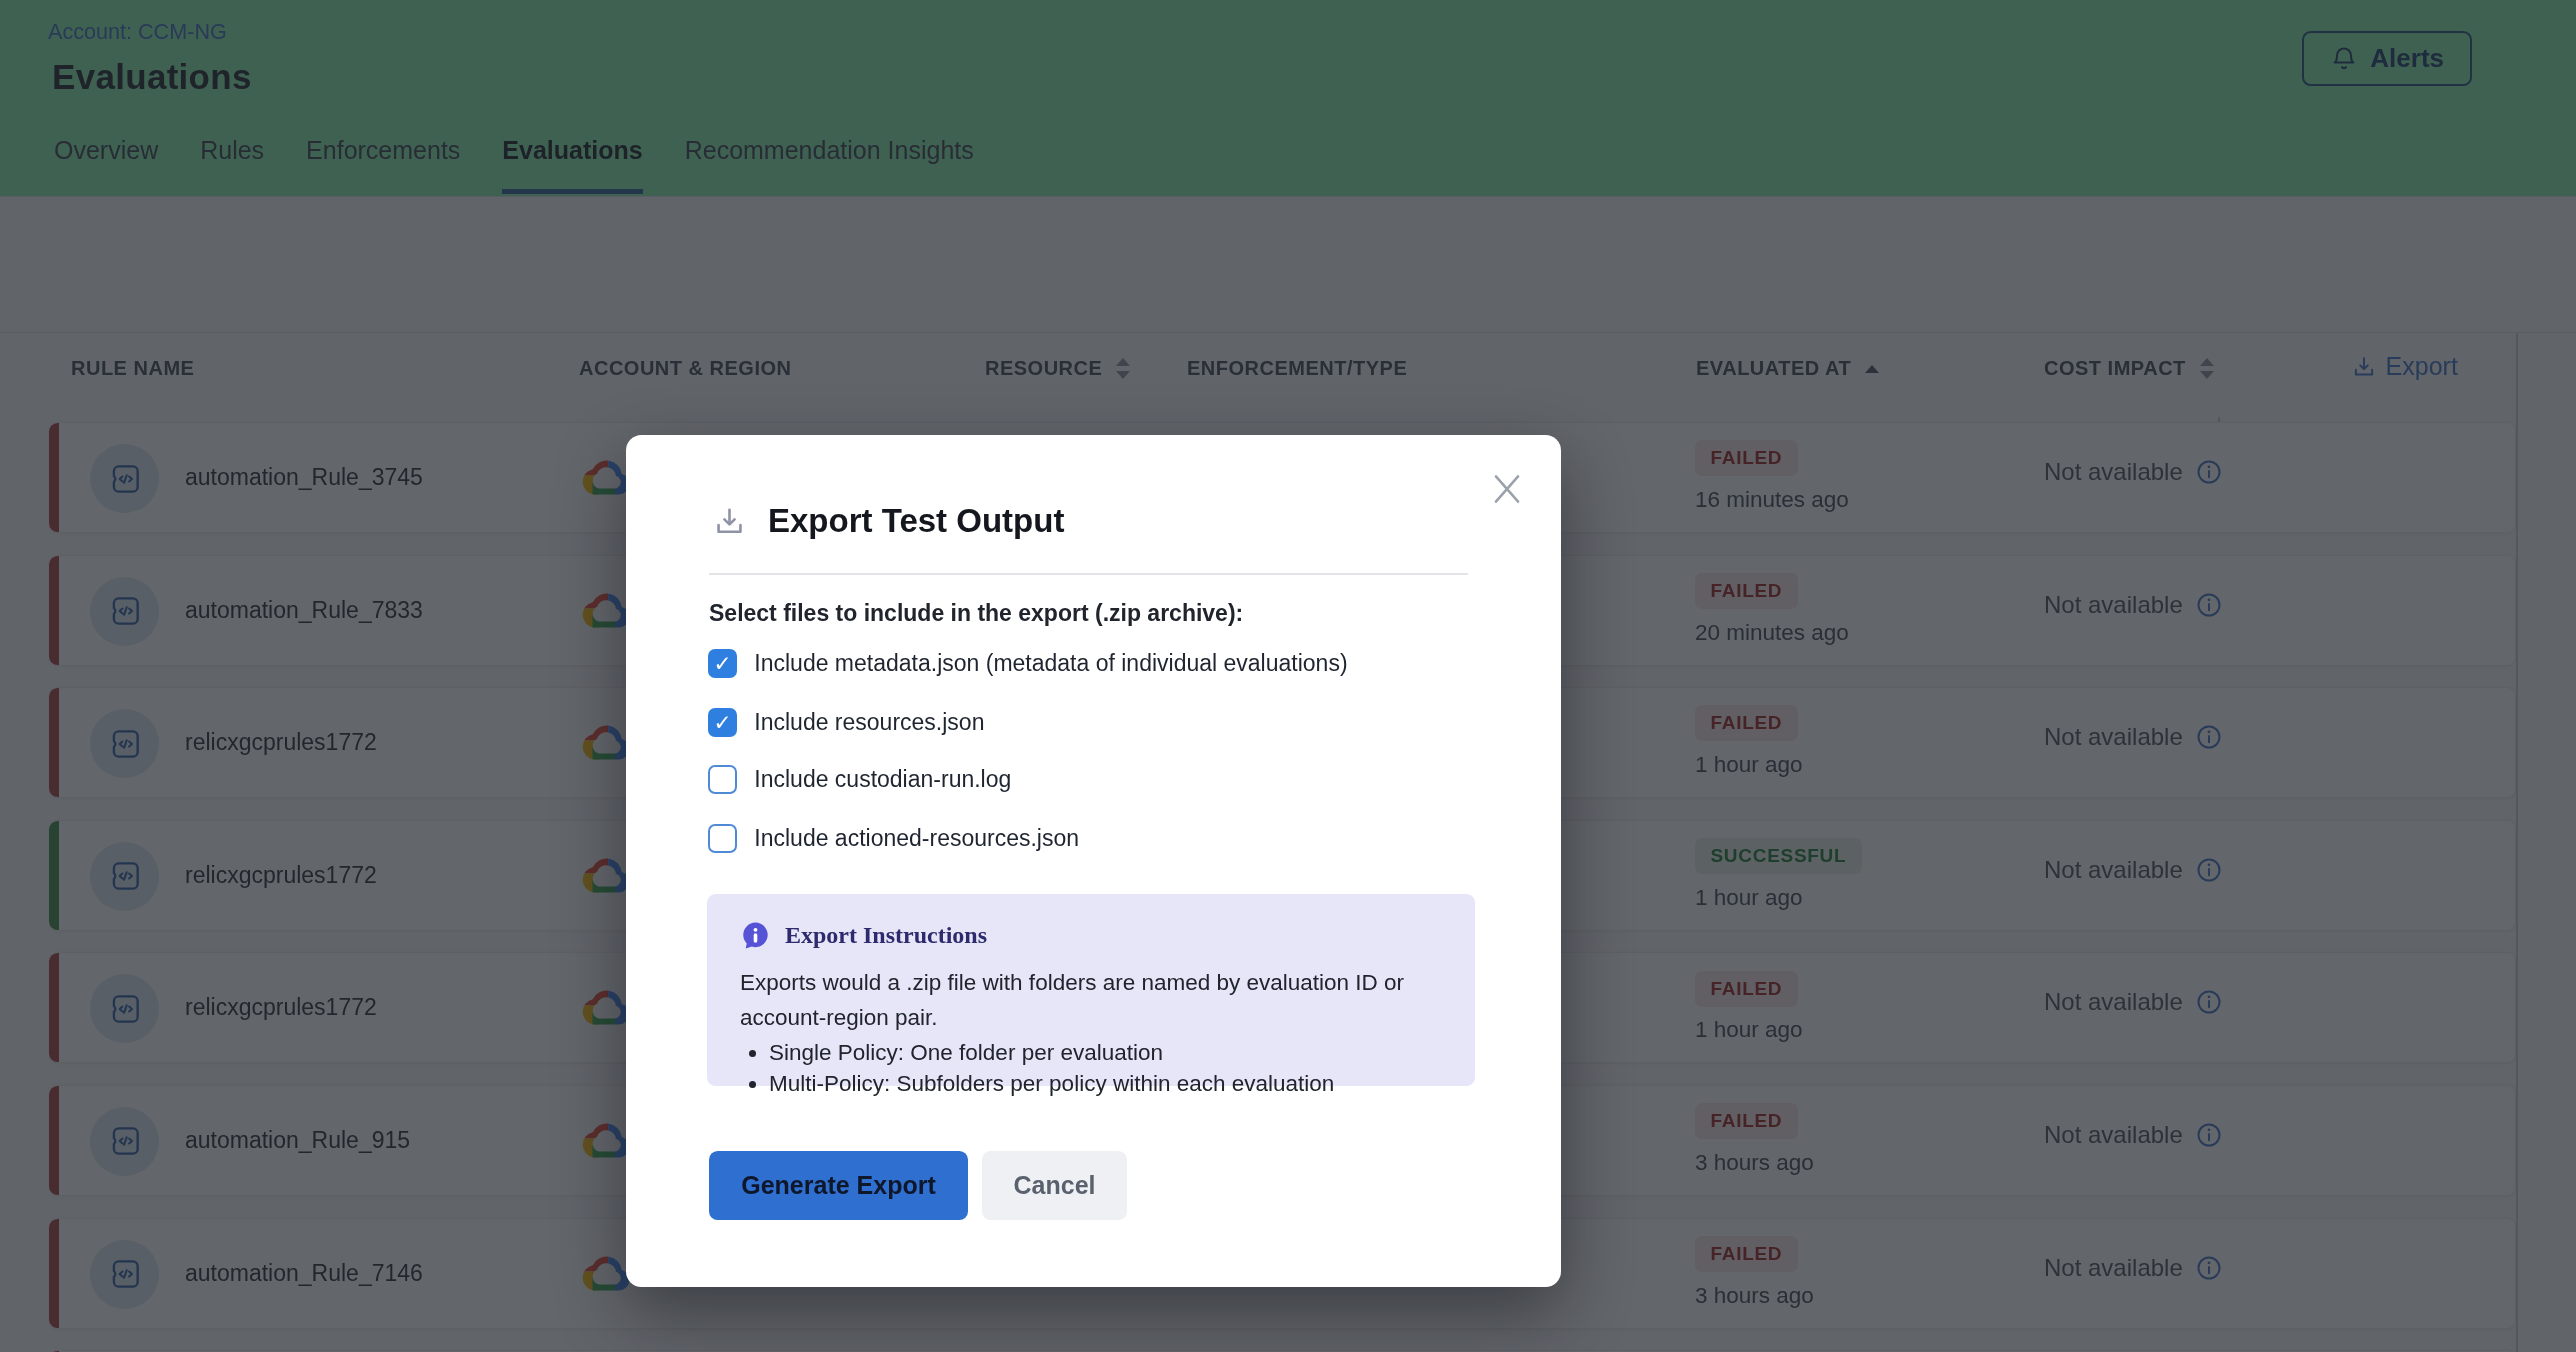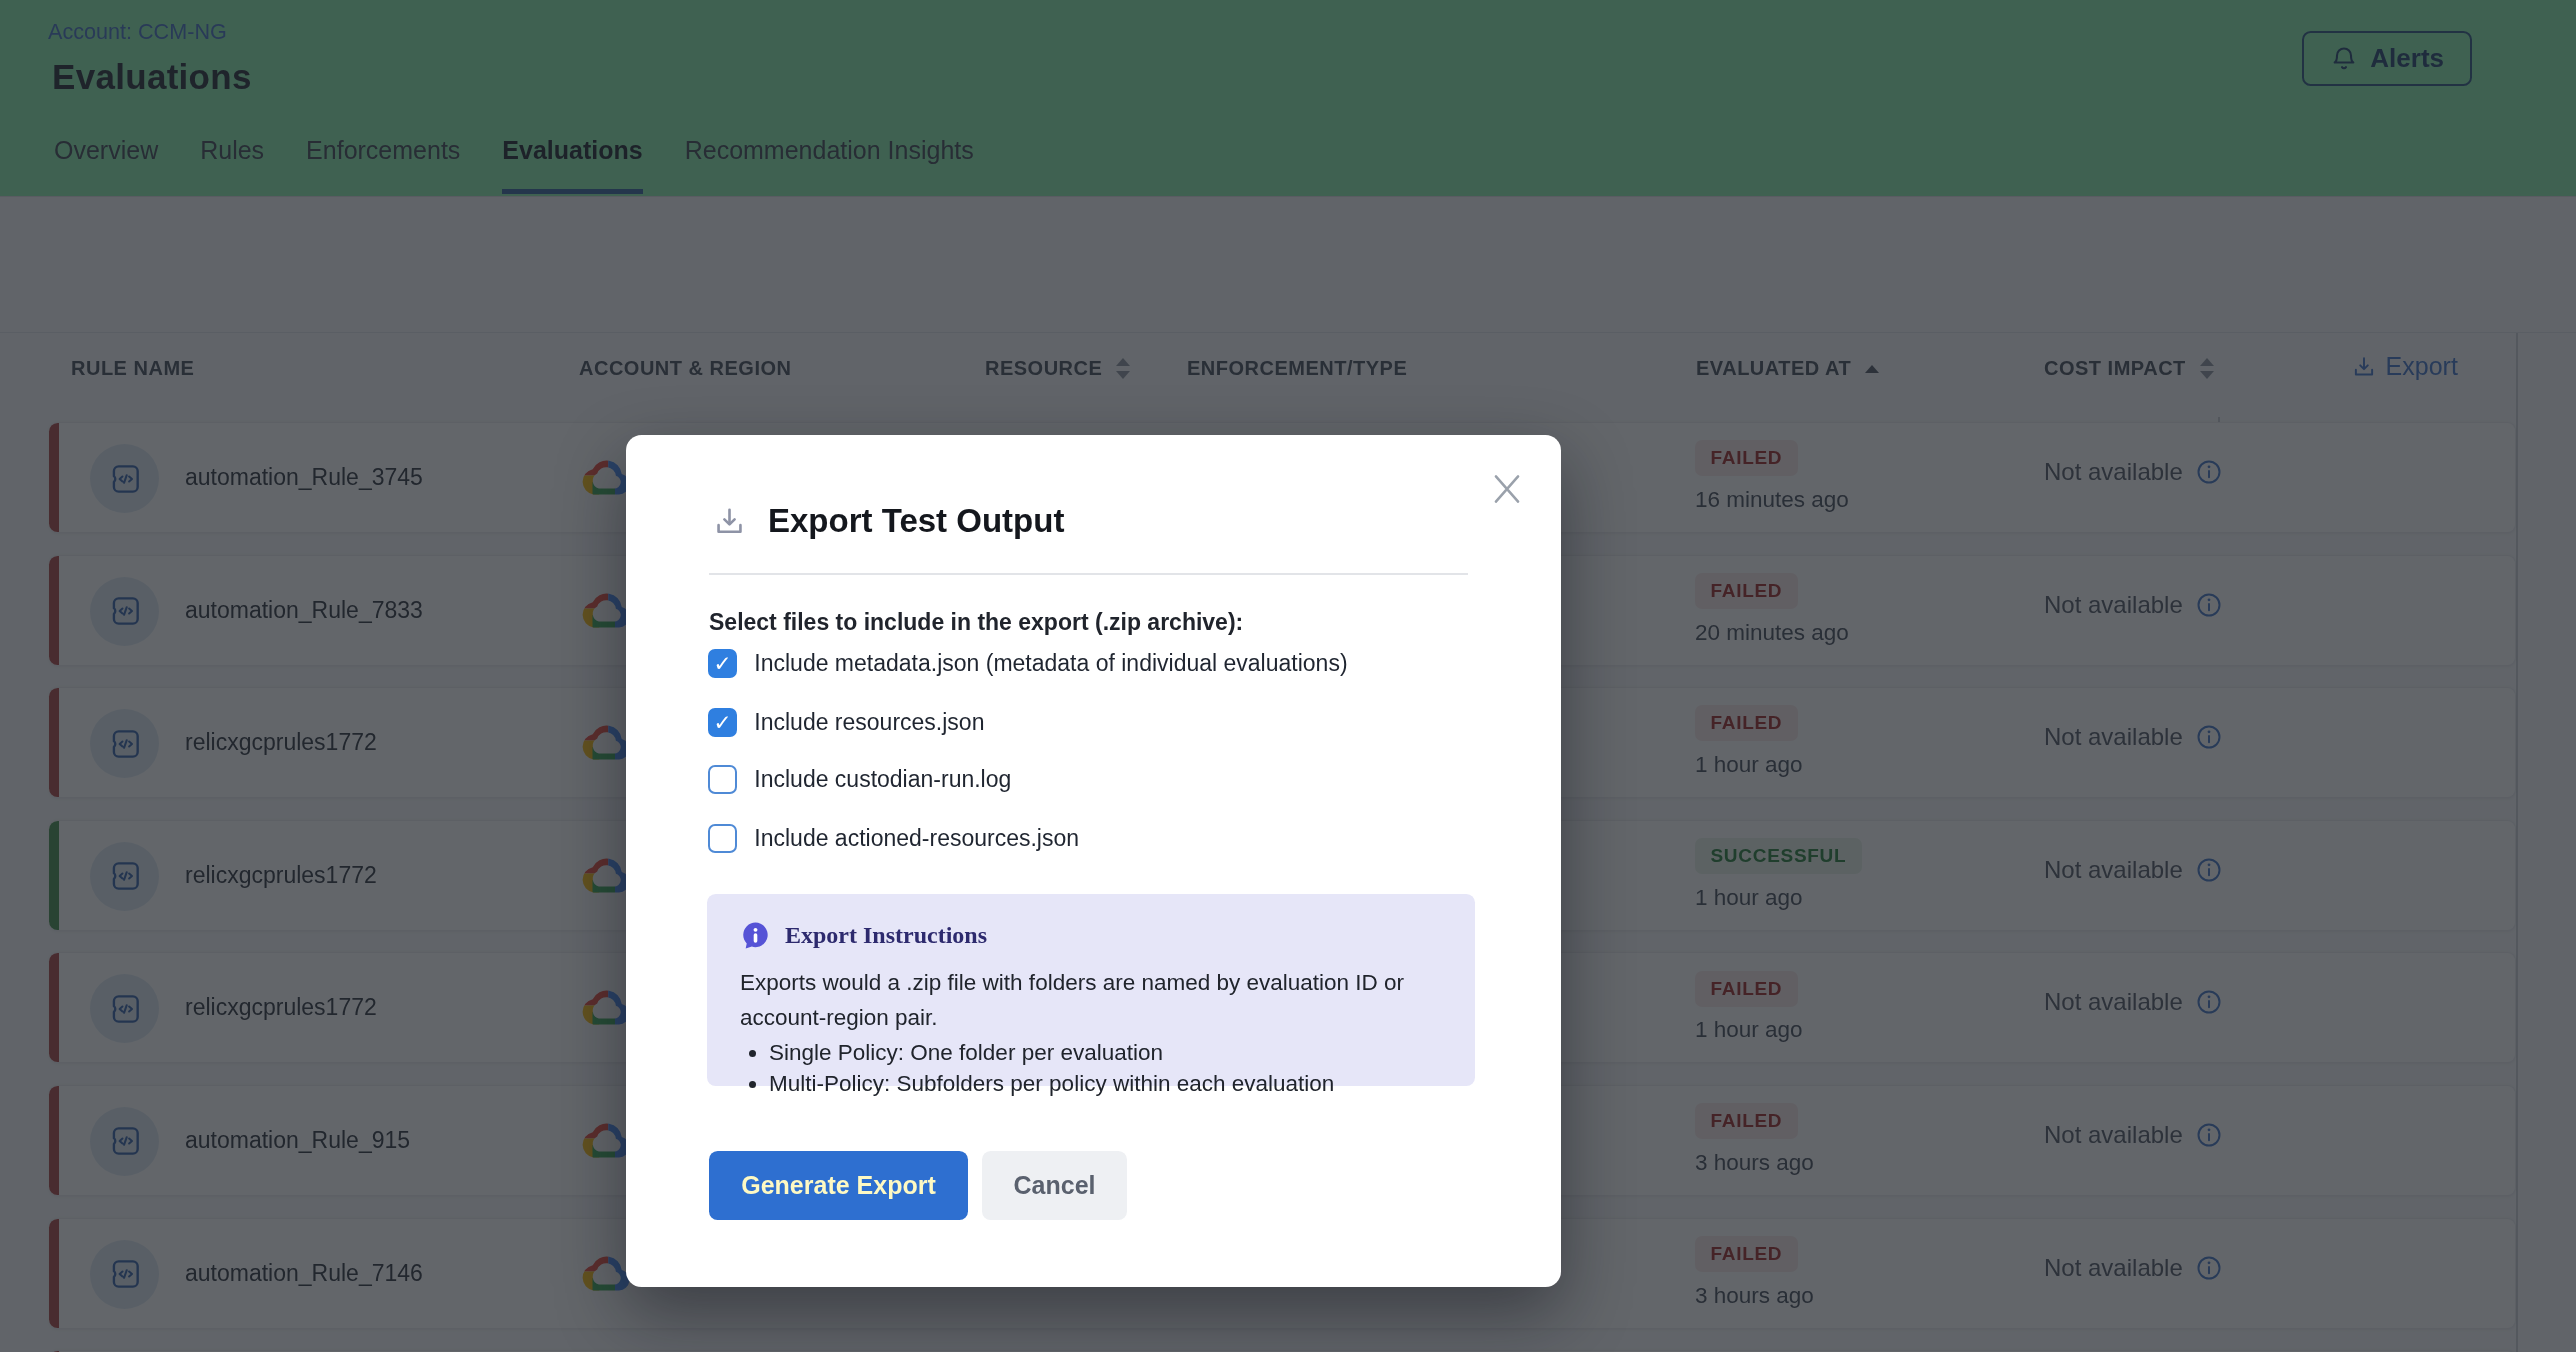--- a/index.html
+++ b/index.html
@@ -75,41 +75,41 @@
   
   .backdrop { position:absolute; inset:0; background:rgba(33,37,43,.70); z-index:40; }
   .modal { position:absolute; left:626px; top:435px; width:935px; height:852px; background:#ffffff;
     border-radius:15.5px; box-shadow:0 26px 69px rgba(10,14,22,.45); z-index:50; padding:0 83px; }
   .modal-close { position:absolute; top:35px; right:35px; width:38px; height:38px; color:#9aa1ab; cursor:pointer; }
   .modal-close svg { width:100%; height:100%; }
   .modal-title-row { position:absolute; left:86px; top:67px; display:flex; align-items:center; gap:21px; }
   .modal-title-row svg { width:35px; height:35px; color:#8e93a6; }
   .modal-title { font-size:33px; font-weight:bold; color:#14171d; }
   .modal-divider { position:absolute; left:83px; top:138px; width:759px; height:1.7px; background:#e2e4e8; }
-  .section-label { position:absolute; left:83px; top:174px; font-size:23px; font-weight:bold; color:#20242c; }
+  .section-label { position:absolute; left:83px; top:165px; font-size:23px; font-weight:bold; color:#20242c; }
   .cb-row { position:absolute; left:82px; display:flex; align-items:center; gap:17.3px; cursor:pointer; }
   .cb-row.c1 { top:214px; } .cb-row.c2 { top:273px; } .cb-row.c3 { top:330px; } .cb-row.c4 { top:389px; }
   .cbox { width:29px; height:29px; border-radius:7px; border:2.6px solid #4f8ad6; background:#fff; flex:0 0 auto;
     display:flex; align-items:center; justify-content:center; }
   .cb-row[data-checked="true"] .cbox { background:#2f7fe0; border-color:#2f7fe0; }
   .cb-row[data-checked="true"] .cbox::after { content:"✓"; color:#fff; font-size:21.6px; font-weight:bold; line-height:1; }
   .cb-label { font-size:23px; color:#1f2530; }
 
   .info-box { position:absolute; left:81px; top:459px; width:768px; height:192px; background:#e6e6f8; border-radius:8.6px; padding:26px 33px; }
   .info-head { display:flex; align-items:center; gap:14px; }
   .info-head svg { width:31px; height:31px; }
   .info-title { font-size:24px; font-weight:bold; color:#2d2a6e;font-family:Liberation Serif, serif; }
   .info-body { margin-top:14px; font-size:22.5px; color:#20242c; line-height:35px; width:700px; }
   .info-bullets { margin:1.7px 0 0 29px; font-size:22.5px; color:#20242c; line-height:31px; }
   .info-bullets li { margin-top:0; }
 
   .modal-actions { position:absolute; left:83px; top:716px; display:flex; gap:14px; }
   .btn { height:69px; border:none; border-radius:8.6px; font-size:25px; font-weight:bold; cursor:pointer;
     display:flex; align-items:center; justify-content:center; font-family:inherit; }
-  .btn-primary { width:259px; background:#2e6fd0; color:#fef9c3; }
+  .btn-primary { width:259px; background:#2e6fd0; color:#0f172a; }
   .btn-secondary { width:145px; background:#eef0f3; color:#5a616e; }
 
   .hidden-defs { position:absolute; width:0; height:0; overflow:hidden; }
 </style>
 </head>
 <body>
 
 <svg class="hidden-defs" xmlns="http://www.w3.org/2000/svg">
   <symbol id="i-bell" viewBox="0 0 24 24" fill="none" stroke="currentColor" stroke-width="1.8" stroke-linecap="round" stroke-linejoin="round">
     <path d="M18 9a6 6 0 1 0-12 0c0 5-2 6-2 6h16s-2-1-2-6"></path>

